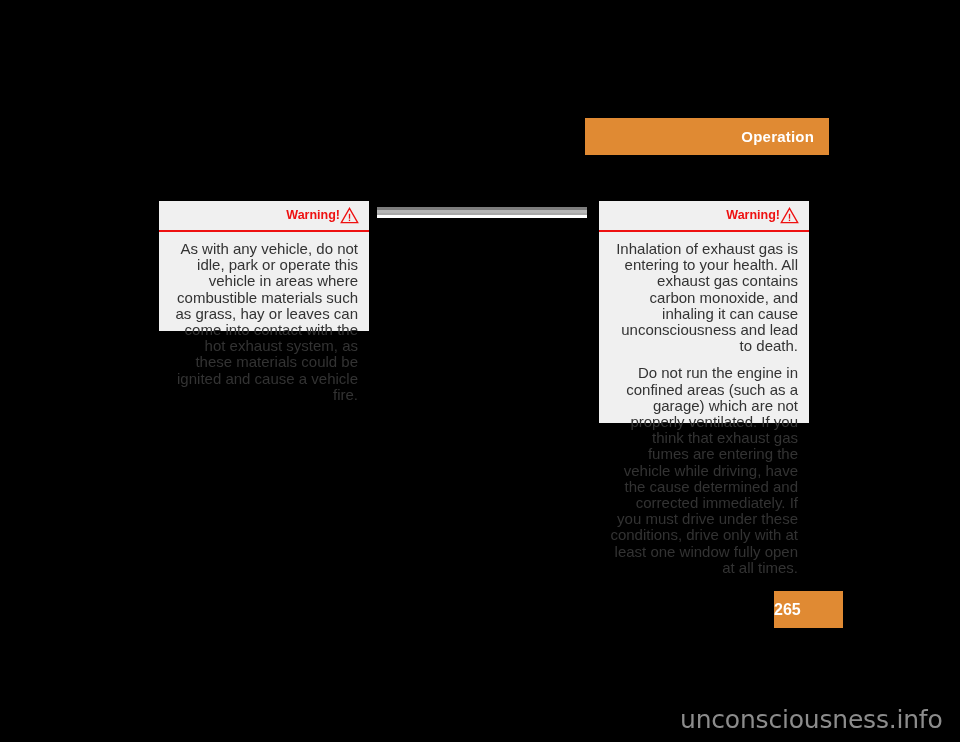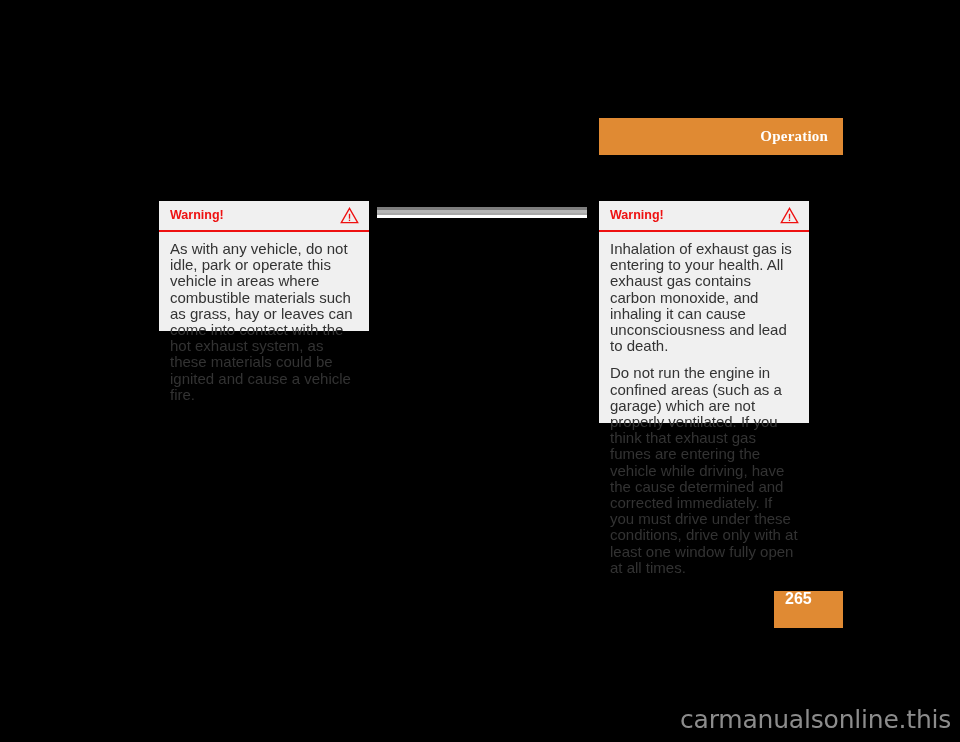--- a/index.html
+++ b/index.html
@@ -20,45 +20,45 @@
     position: absolute;
     left: 0; top: 0;
     width: 960px;
     height: 742px;
     background: #000000;
   }
 
   
   .section-banner {
     position: absolute;
-    left: 599px;
+    left: 585px;
     top: 118px;
     width: 244px;
     height: 37px;
     background: #e08a33;
     display: flex;
     align-items: center;
     justify-content: flex-end;
     box-sizing: border-box;
     padding-right: 15px;
-    font-family: Liberation Serif, serif;
   }
   .section-banner-title {
     color: #ffffff;
     font-size: 15px;
     font-weight: bold;
     letter-spacing: 0.2px;
     line-height: 1;
   }
 
   
   .warning-box {
     position: absolute;
     background: #f0f0f0;
     box-sizing: border-box;
+    text-align: right;
   }
   .warning-header {
     position: relative;
     height: 31px;
     border-bottom: 2px solid #ee1111;
     box-sizing: border-box;
     display: flex;
     align-items: center;
     padding: 0 10px 0 11px;
     background: #f0f0f0;
@@ -122,23 +122,22 @@
 
   
   .page-number-badge {
     position: absolute;
     left: 774px;
     top: 591px;
     width: 69px;
     height: 37px;
     background: #e08a33;
     display: flex;
-    align-items: flex-start;
-    box-sizing: border-box;
-    padding-left: 11px;
+    align-items: center;
+    box-sizing: border-box;
   }
   .page-number-text {
     color: #ffffff;
     font-size: 16px;
     font-weight: bold;
     line-height: 1;
   }
 
   
   .watermark {
@@ -199,15 +198,15 @@
     <div class="warning-body">
       <p class="warning-para">Inhalation of exhaust gas is entering to your health. All exhaust gas contains carbon monoxide, and inhaling it can cause unconsciousness and lead to death.</p>
       <p class="warning-para">Do not run the engine in confined areas (such as a garage) which are not properly ventilated. If you think that exhaust gas fumes are entering the vehicle while driving, have the cause determined and corrected immediately. If you must drive under these conditions, drive only with at least one window fully open at all times.</p>
     </div>
   </div>
 
   <div class="page-number-badge">
     <span class="page-number-text">265</span>
   </div>
 
-  <div class="watermark">carmanualsonline.this</div>
+  <div class="watermark">unconsciousness.info</div>
 
 </div>
 
 </body></html>

